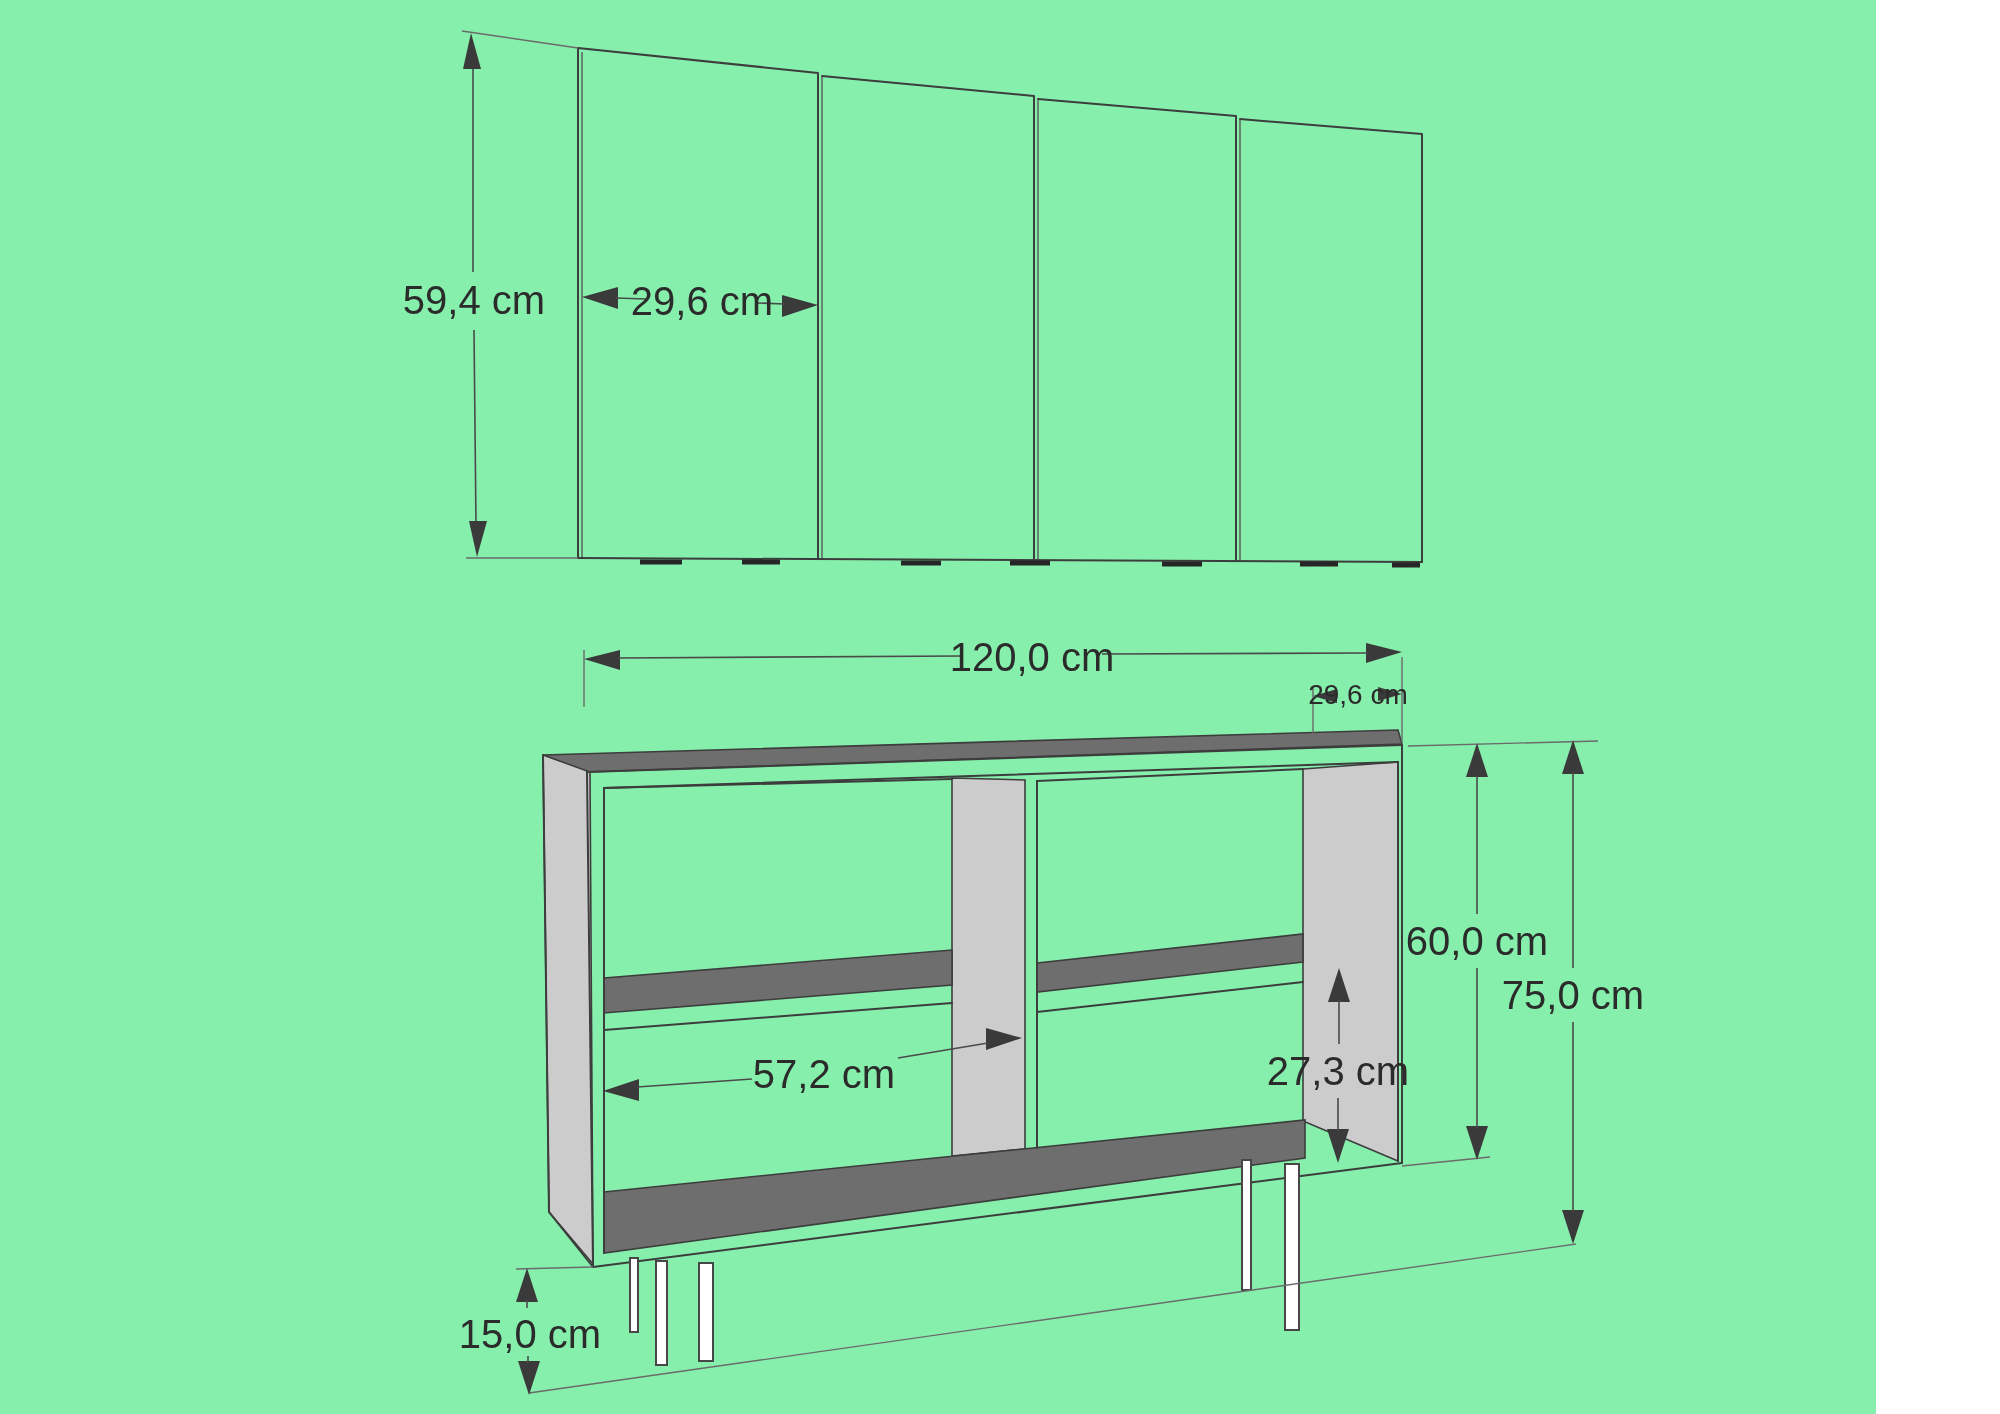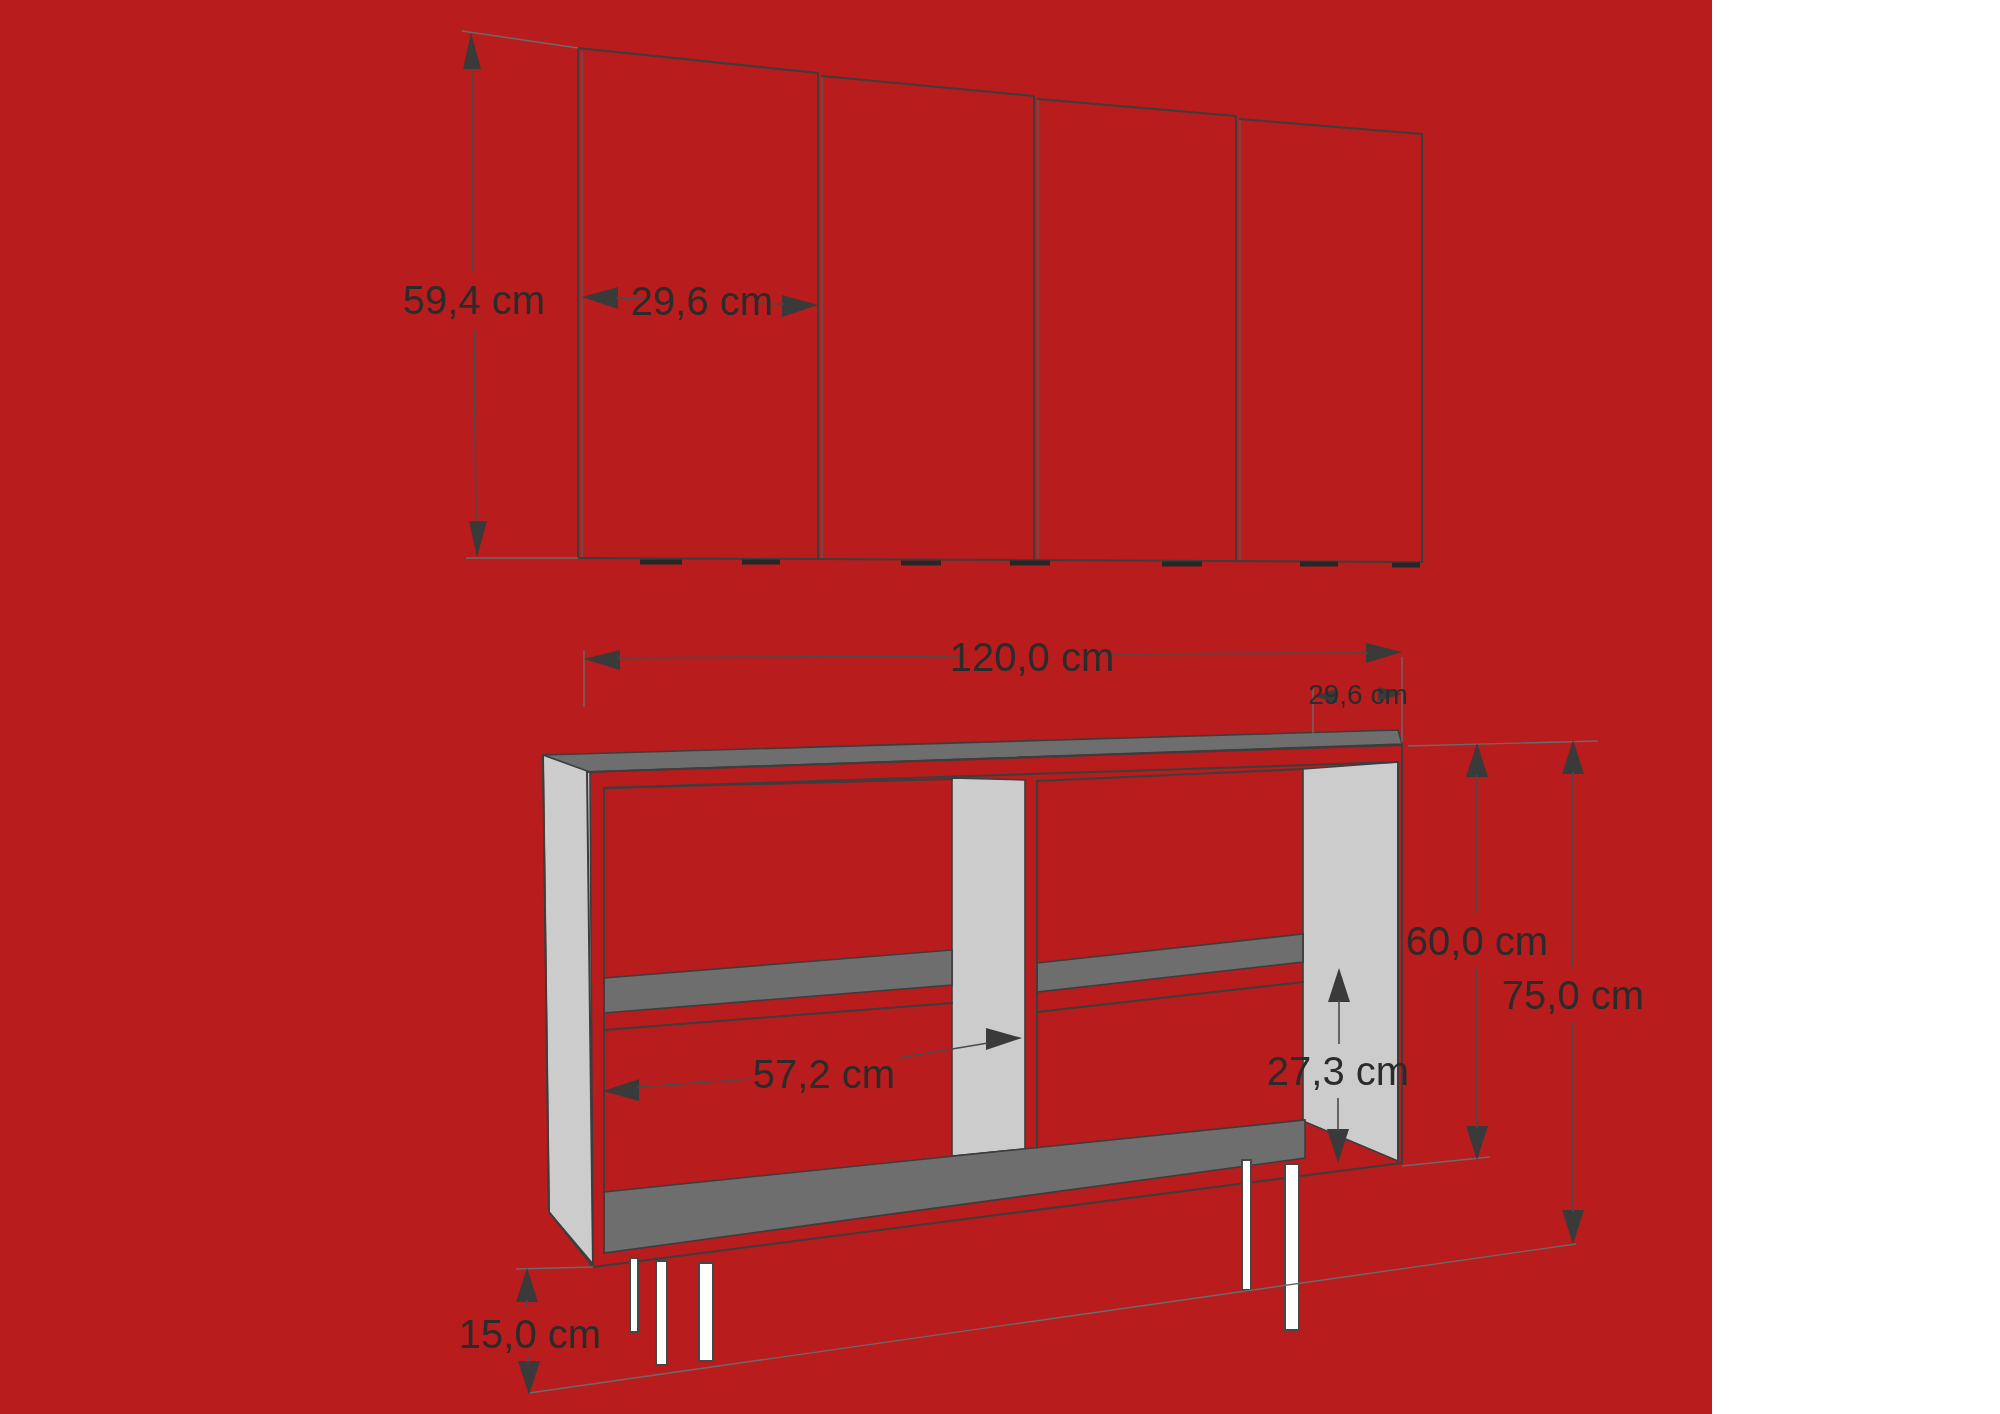--- a/index.html
+++ b/index.html
@@ -1,16 +1,16 @@
 <!DOCTYPE html>
 <html><head>
 <meta charset="utf-8">
 <style>
   html,body{margin:0;padding:0;background:#ffffff;}
-  .canvas{width:1712px;height:1414px;background:#b91c1c;position:relative;overflow:hidden;}
+  .canvas{width:1876px;height:1414px;background:#86efac;position:relative;overflow:hidden;}
   svg{display:block;}
   .oline{stroke:#3d3d3d;stroke-width:2;fill:none;stroke-linecap:round;}
   .oline-thin{stroke:#5a5a5a;stroke-width:1.4;fill:none;}
   .dline{stroke:#4a4a4a;stroke-width:1.6;fill:none;}
   .xline{stroke:#6b6b6b;stroke-width:1.4;fill:none;}
   .dash{stroke:#262626;stroke-width:5;fill:none;}
   .face{stroke:#3d3d3d;stroke-width:1.6;}
   .leg{fill:#ffffff;stroke:#474747;stroke-width:2;}
   .arrow{fill:#3a3a3a;stroke:none;}
   text{font-family:"Liberation Sans","DejaVu Sans",sans-serif;fill:#2b2b2b;}

